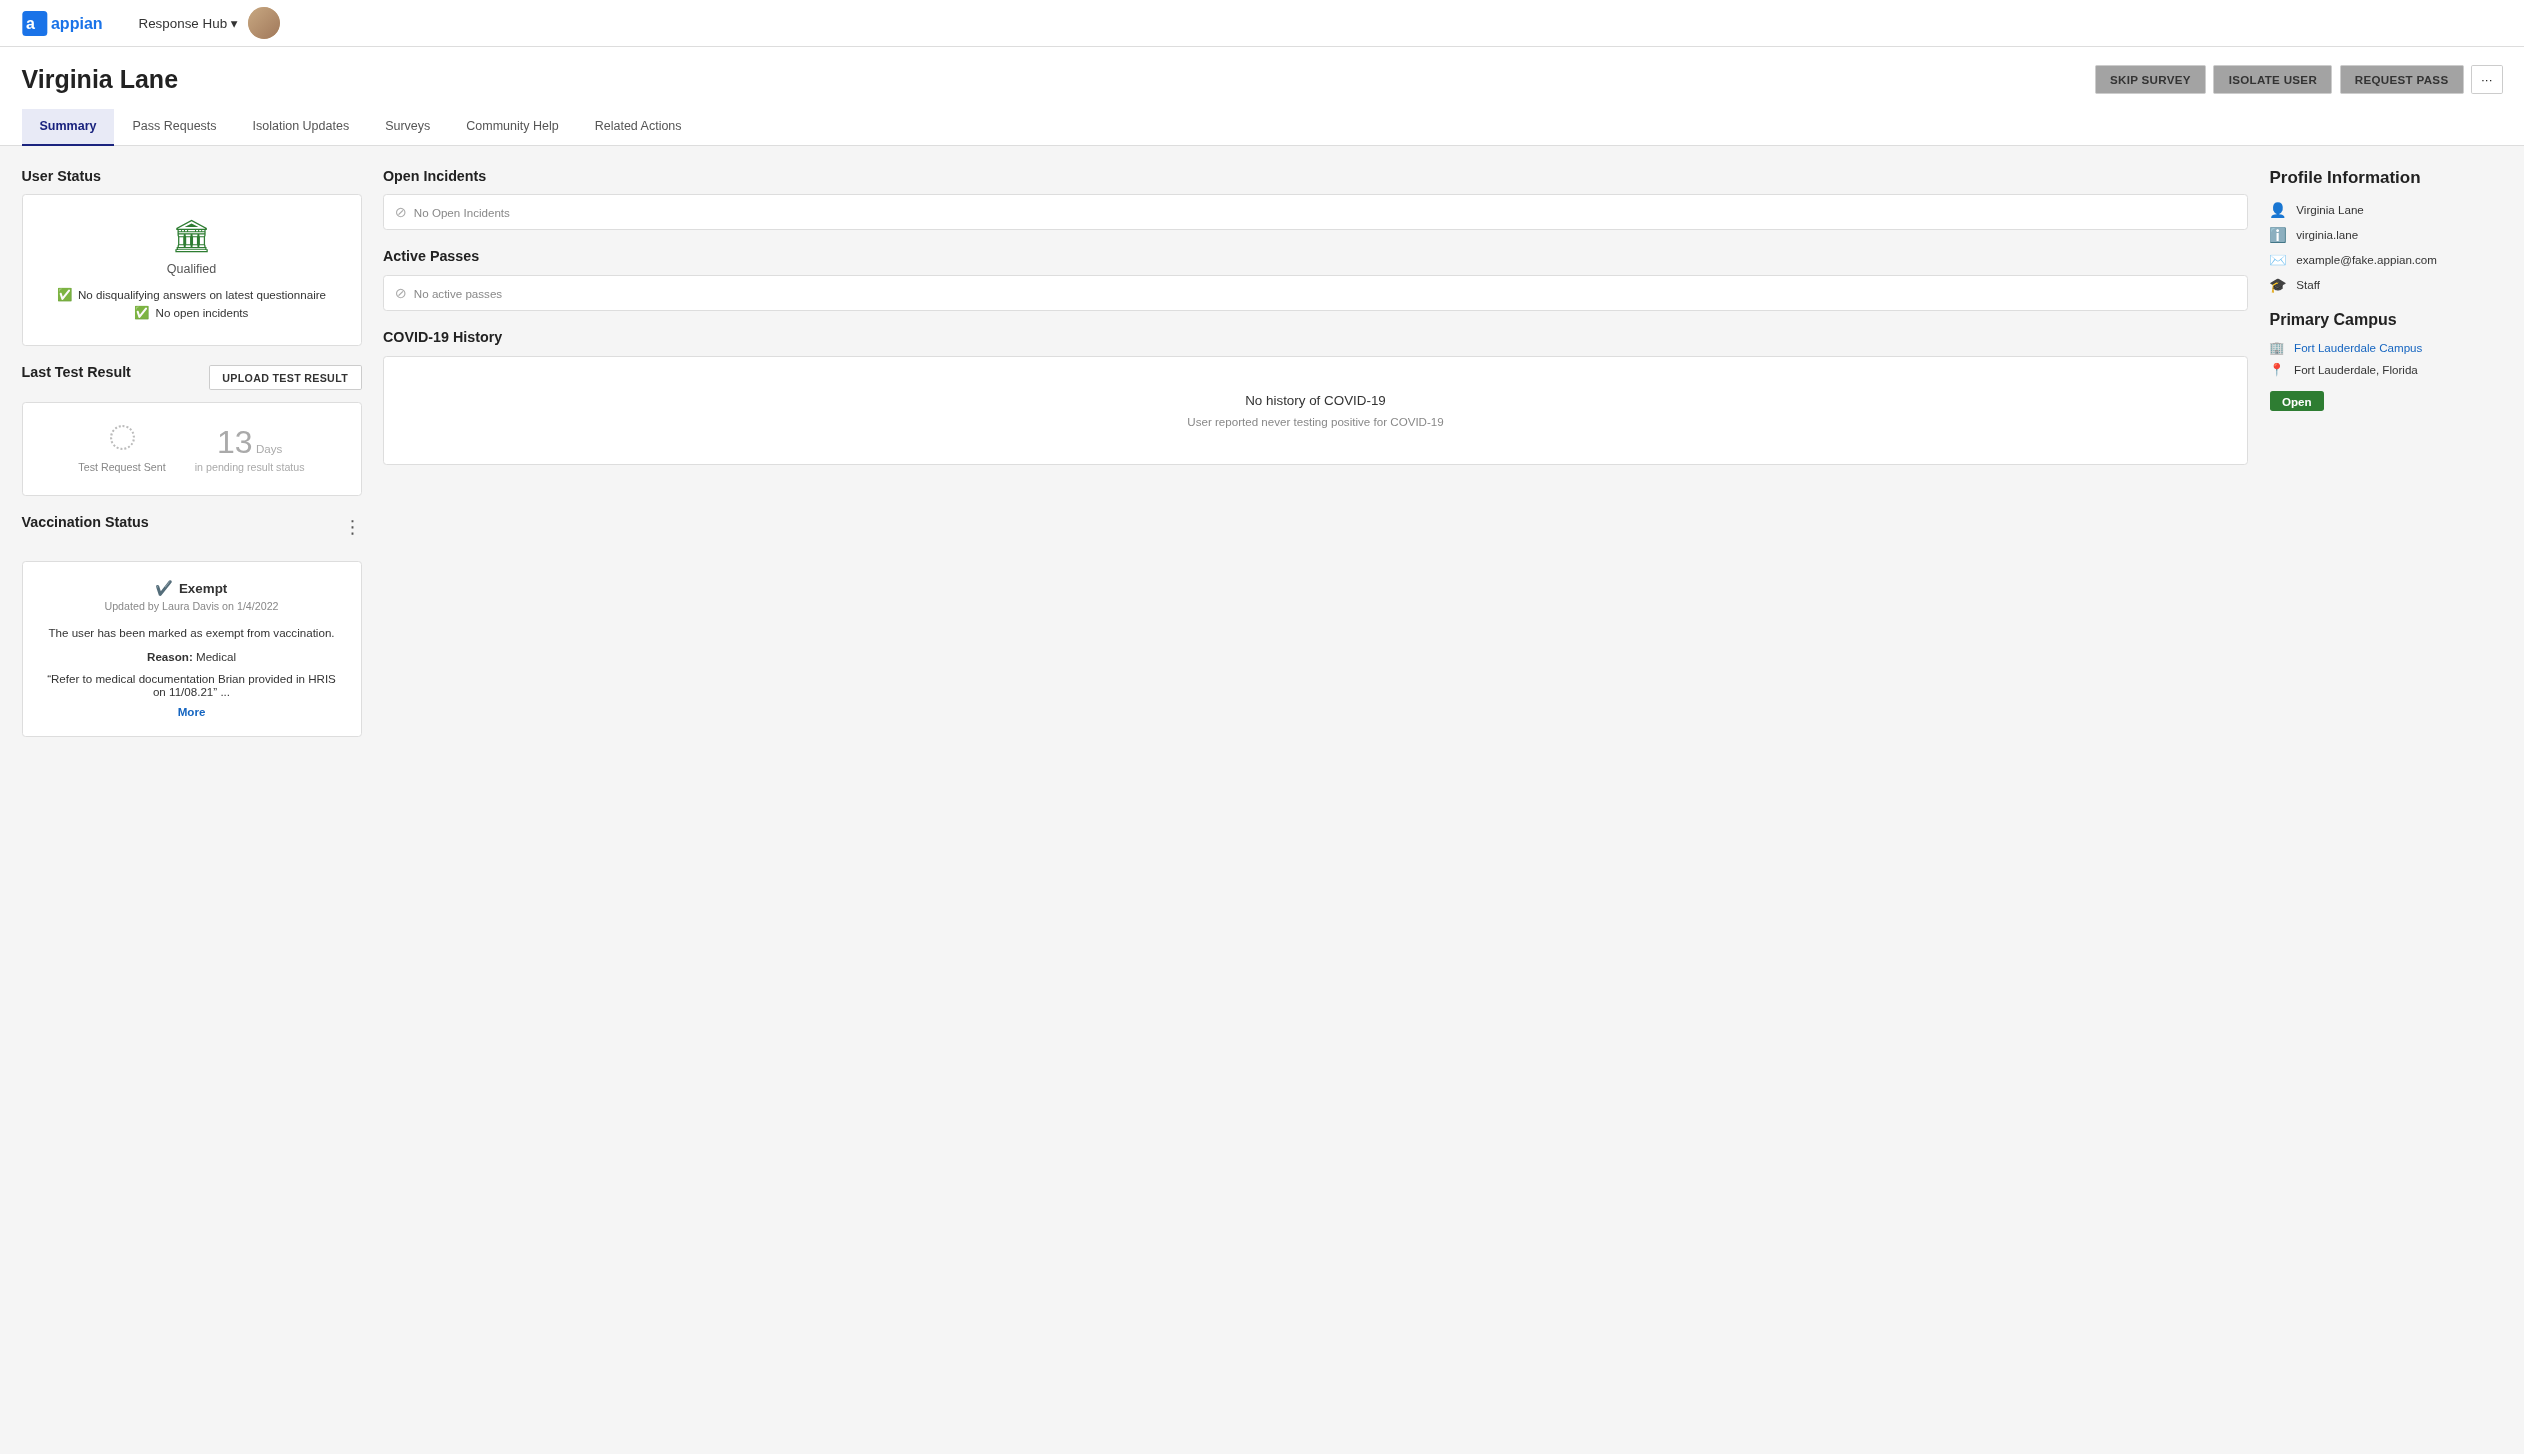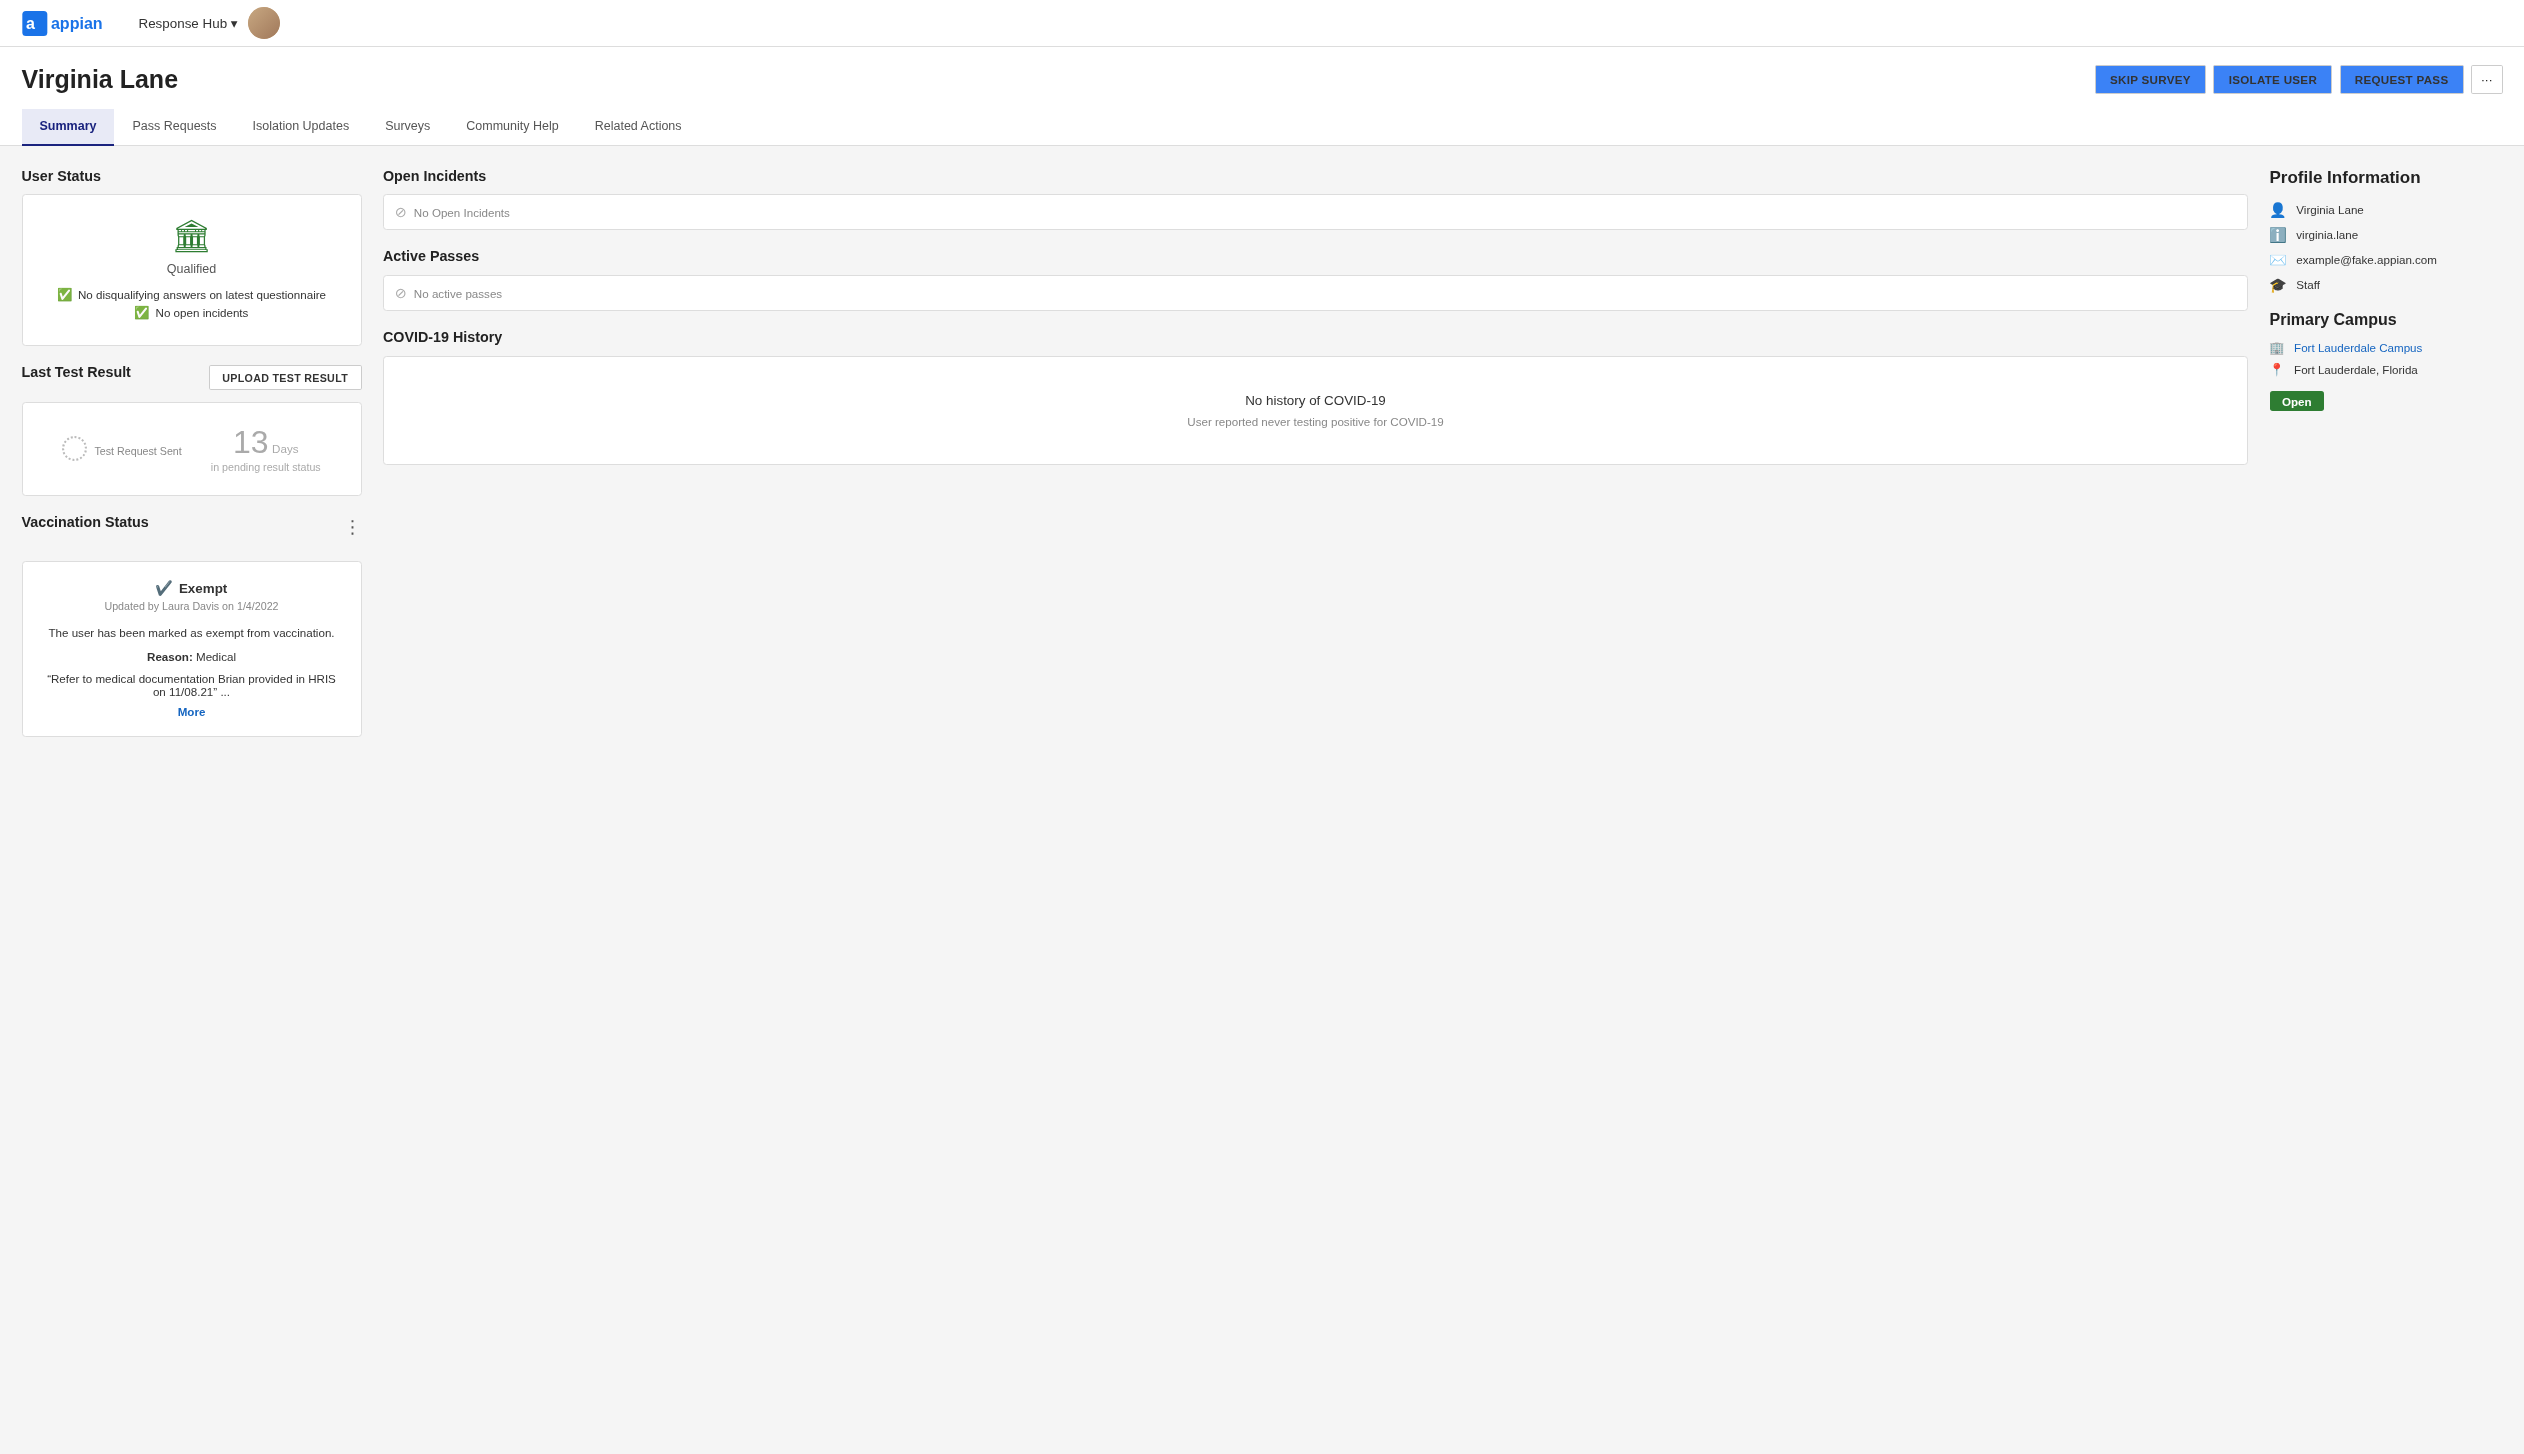--- a/index.html
+++ b/index.html
@@ -42,21 +42,21 @@
       background: #fff; padding: 18px 21.5px 0 21.5px;
       border-bottom: 0.9px solid #ddd;
     }
     .page-header-top {
       display: flex; align-items: center; justify-content: space-between;
       margin-bottom: 14.3px;
     }
     .page-title { font-size: 25px; font-weight: 700; color: #222; }
     .header-actions { display: flex; gap: 7.2px; align-items: center; }
     .header-btn {
-      border: 0.9px solid #ccc; background: #3b82f6; padding: 7.2px 14.3px;
+      border: 0.9px solid #ccc; background: #a3a3a3; padding: 7.2px 14.3px;
       font-size: 11.6px; font-weight: 600; color: #333; cursor: pointer;
       border-radius: 1.8px; letter-spacing: 0.3px;
     }
     .header-btn-more {
       border: 0.9px solid #ccc; background: #fff; padding: 7.2px 9px;
       font-size: 11.6px; cursor: pointer; border-radius: 1.8px;
     }
 
     
     .tabs {
@@ -104,21 +104,21 @@
       border: 0.9px solid #ccc; background: #fff; padding: 5.4px 12.5px;
       font-size: 10.7px; font-weight: 600; color: #333; cursor: pointer;
       border-radius: 1.8px; letter-spacing: 0.3px;
     }
     .test-result-card {
       background: #fff; border: 0.9px solid #ddd; border-radius: 3.6px;
       padding: 21.5px; display: flex; align-items: center; gap: 29px;
       justify-content: center;
     }
     .loading-icon {
-      display: flex; flex-direction: row; align-items: center; gap: 7.2px;
+      display: flex; flex-direction: column; align-items: center; gap: 7.2px;
     }
     .test-sent-text { font-size: 10.7px; color: #888; margin-top: 3.6px; }
     .days-info { text-align: center; }
     .days-big { font-size: 32px; color: #aaa; font-weight: 300; }
     .days-label { font-size: 11.6px; color: #aaa; }
     .days-sub { font-size: 10.7px; color: #aaa; }
 
     
     .vaccination-header {
       display: flex; align-items: center; justify-content: space-between; margin-bottom: 21px;

